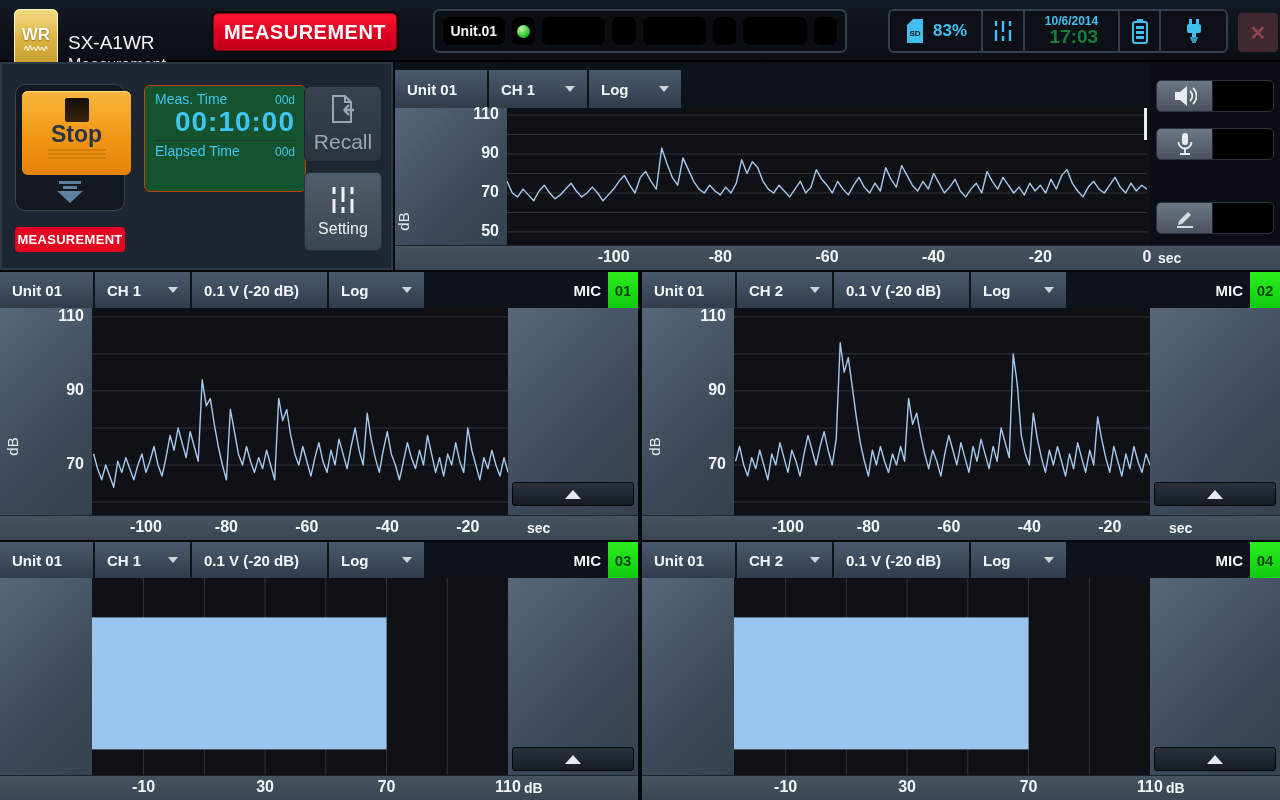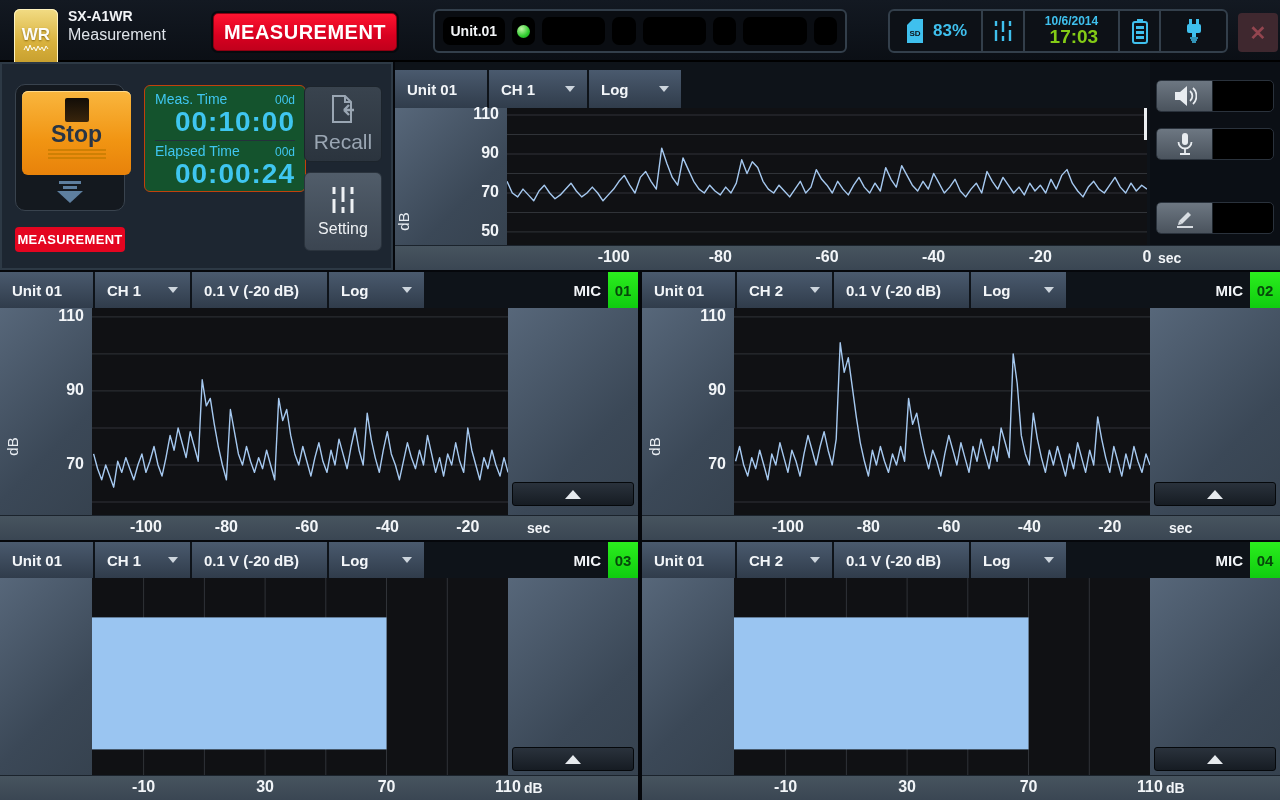--- a/index.html
+++ b/index.html
@@ -8,21 +8,21 @@
 
   
   #topbar{position:absolute;left:0;top:0;width:1280px;height:62px;
     background:linear-gradient(180deg,#131922,#0b0f15);border-bottom:2px solid #000;}
   #wr-icon{position:absolute;left:14px;top:9px;width:44px;height:60px;border-radius:6px;
     background:linear-gradient(180deg,#f2dc84,#d9b23e 55%,#c39a2a);
     display:flex;flex-direction:column;align-items:center;justify-content:center;
     box-shadow:inset 0 0 0 1px #fff3c0;}
   #wr-icon .wr-text{font-weight:bold;font-size:17px;color:#fcfcf8;text-shadow:0 1px 2px #8a6a10;line-height:1;}
   #app-title{position:absolute;left:68px;top:8px;}
-  #app-title .t1{font-size:14px;font-weight:bold;color:#f2f4f7;line-height:1.2;}
+  #app-title .t1{font-size:19px;font-weight:normal;color:#f2f4f7;line-height:1.2;margin-top:24px;}
   #app-title .t2{font-size:16px;color:#dfe4ea;line-height:1.2;}
   #mode-button{position:absolute;left:213px;top:13px;width:184px;height:38px;border-radius:5px;
     background:linear-gradient(180deg,#ff1430,#d80020 60%,#c1001c);
     border:1px solid #8d0012;color:#fff;font-weight:bold;font-size:20px;letter-spacing:.5px;
     display:flex;align-items:center;justify-content:center;box-shadow:0 0 0 2px #070a0e;}
   #unit-status{position:absolute;left:433px;top:9px;width:414px;height:44px;border:2px solid #333f4b;
     border-radius:6px;background:#0a0d12;display:flex;align-items:center;gap:7px;padding:0 8px;}
   .slot{background:#000;height:28px;border-radius:7px;}
   .slot.unit{width:64px;display:flex;align-items:center;justify-content:center;
     color:#f2f4f6;font-weight:bold;font-size:14px;}
@@ -30,21 +30,21 @@
   .slot.wide{width:66px;} .slot.small{width:24px;}
   .led{width:13px;height:13px;border-radius:50%;
     background:radial-gradient(circle at 35% 30%,#c2f5a8,#2ecb2e 60%,#159315);}
   #status-box{position:absolute;left:888px;top:9px;width:340px;height:44px;border:2px solid #333f4b;
     border-radius:6px;display:flex;align-items:stretch;background:#0d1117;}
   .seg{display:flex;align-items:center;justify-content:center;gap:7px;border-left:2px solid #333f4b;}
   .seg:first-child{border-left:none;}
   .seg .pct{color:#3fc0ee;font-weight:bold;font-size:17px;}
   .seg .dt{display:flex;flex-direction:column;align-items:flex-end;line-height:1.05;}
   .seg .dt .d{color:#3fc0ee;font-size:12px;font-weight:bold;}
-  .seg .dt .t{color:#84cc16;font-size:19px;font-weight:bold;text-align:center;}
+  .seg .dt .t{color:#15803d;font-size:19px;font-weight:bold;text-align:center;}
   #close-button{position:absolute;left:1238px;top:13px;width:40px;height:39px;border-radius:4px;
     background:#3f282f;display:flex;align-items:center;justify-content:center;
     color:#93454f;font-size:20px;font-weight:bold;}
 
   
   #control-panel{position:absolute;left:0;top:62px;width:393px;height:208px;
     background:#1d2631;border:2px solid #2d3945;}
   #stop-outer{position:absolute;left:13px;top:20px;width:110px;height:127px;border-radius:10px;
     background:#14191f;border:1px solid #39434e;}
   #stop-button{position:absolute;left:6px;top:6px;width:109px;height:84px;border-radius:6px;
@@ -240,21 +240,20 @@
           <span class="dd0">00d</span>
         </div>
         <div class="val">00:10:00</div>
       </div>
       <div id="time-divider"></div>
       <div class="trow">
         <div class="lr">
           <span class="nm">Elapsed Time</span>
           <span class="dd0">00d</span>
         </div>
-        <div class="val">00:00:24</div>
       </div>
     </div>
 
     <div id="recall-button" class="panel-btn">
       <svg width="26" height="30" viewBox="0 0 26 30">
         <path d="M3 2 h12 l6 6 v20 h-18 z" fill="none" stroke="#9aa6b3" stroke-width="2"></path>
         <path d="M15 2 v6 h6" fill="none" stroke="#9aa6b3" stroke-width="2"></path>
         <path d="M24 16 h-10 m0 0 l5 -5 m-5 5 l5 5" fill="none" stroke="#9aa6b3" stroke-width="2.4"></path>
       </svg>
       <span class="icon-label">Recall</span>

